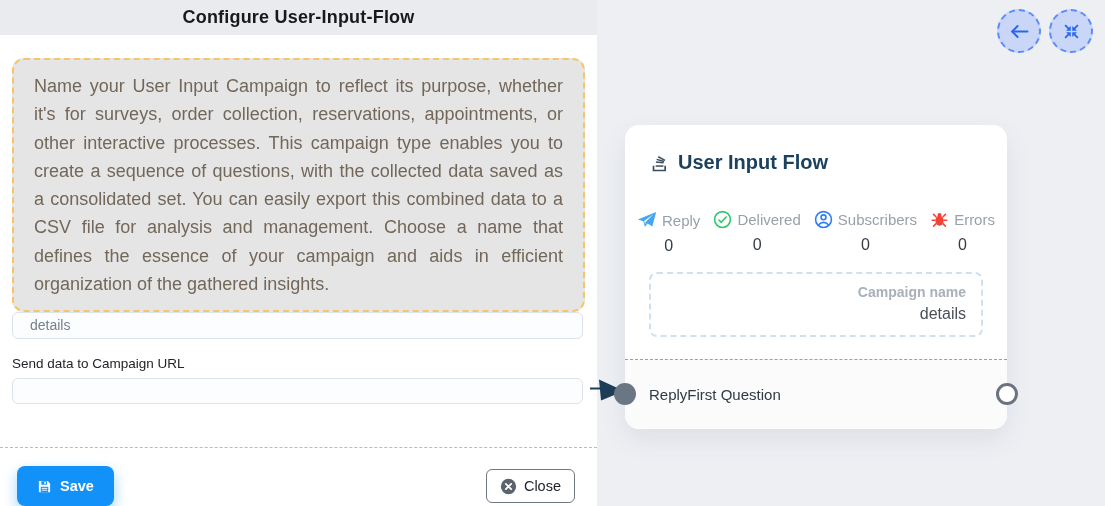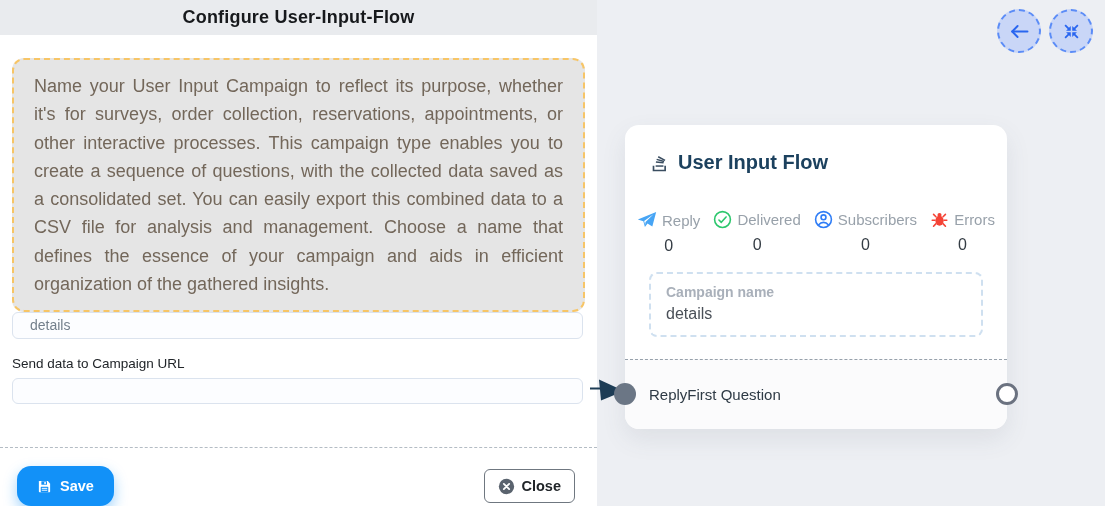--- a/index.html
+++ b/index.html
@@ -19,26 +19,26 @@
   .field-label { margin:17px 12px 7px 12px; font-size:13.5px; color:#212529; }
   .text-input { display:block; margin:0 12px; width:571px; height:41px; background:#fcfdff;
     border:1px solid #dbe3ee; border-radius:6px; padding:0 17px; font-size:14px; color:#74808c;
     font-family:"Liberation Sans", sans-serif; outline:none; }
 
   .panel-divider { margin-top:43px; border-top:1.5px dashed #b4bcc4; width:100%; }
 
   .panel-footer { display:flex; align-items:center; justify-content:space-between;
     margin:18px 22px 0 17px; }
   .save-btn { display:flex; align-items:center; gap:8px; background:#1291f8; color:#fff;
-    border:none; border-radius:14px; height:40px; padding:0 20px; font-size:14.5px; font-weight:700;
+    border:none; border-radius:8px; height:40px; padding:0 20px; font-size:14.5px; font-weight:700;
     cursor:pointer; box-shadow:0 6px 14px rgba(18,145,248,.4);
     font-family:"Liberation Sans", sans-serif; }
   .close-btn { display:flex; align-items:center; gap:7px; background:#fff; color:#212529;
     border:1px solid #6f7780; border-radius:6px; height:34px; padding:0 13px; font-size:14.5px;
-    cursor:pointer; font-family:"Liberation Sans", sans-serif;font-weight:bold; }
+    cursor:pointer; font-family:"Liberation Sans", sans-serif; }
 
   
   .right-panel { flex:1; position:relative; background:#edeff3; }
   .circle-btn { position:absolute; top:9px; width:44px; height:44px; border-radius:50%;
     background:#c9d6f7; border:2px dashed #5b8cf7; display:flex; align-items:center;
     justify-content:center; cursor:pointer; }
   .circle-btn.back { right:64px; }
   .circle-btn.fit  { right:12px; }
 
   
@@ -47,21 +47,21 @@
   .card-title-row { display:flex; align-items:center; gap:8px; padding:26px 24px 0 24px; }
   .card-title { font-size:20px; font-weight:600; color:#1c415e; }
 
   .stats-row { display:flex; justify-content:space-between; padding:0 12px; margin-top:36px; }
   .stat { display:flex; flex-direction:column; align-items:center; }
   .stat-top { display:flex; align-items:center; gap:5px; }
   .stat-label { font-size:15px; color:#98a1aa; }
   .stat-value { margin-top:7px; font-size:16px; color:#343c44; }
 
   .campaign-box { margin:17px 24px 0 24px; border:2px dashed #cfe0f0; border-radius:8px;
-    padding:10px 15px 12px 15px; }
+    padding:10px 15px 12px 15px;text-align:right; }
   .campaign-label { font-size:14px; font-weight:600; color:#a9b0ba; }
   .campaign-value { margin-top:5px; font-size:16px; color:#4a5058; }
 
   .card-footer { position:absolute; left:0; right:0; bottom:0; height:70px;
     border-top:1.5px dashed #97a1ab; background:#fbfbfc; border-radius:0 0 14px 14px;
     display:flex; align-items:center; justify-content:flex-start; padding:0 24px;margin-top:40px; }
   .footer-label { font-size:15px; color:#2e3a45; }
 
   .handle { position:absolute; width:22px; height:22px; border-radius:50%; }
   .handle.source { left:-11px; bottom:24px; background:#6b7685; }

